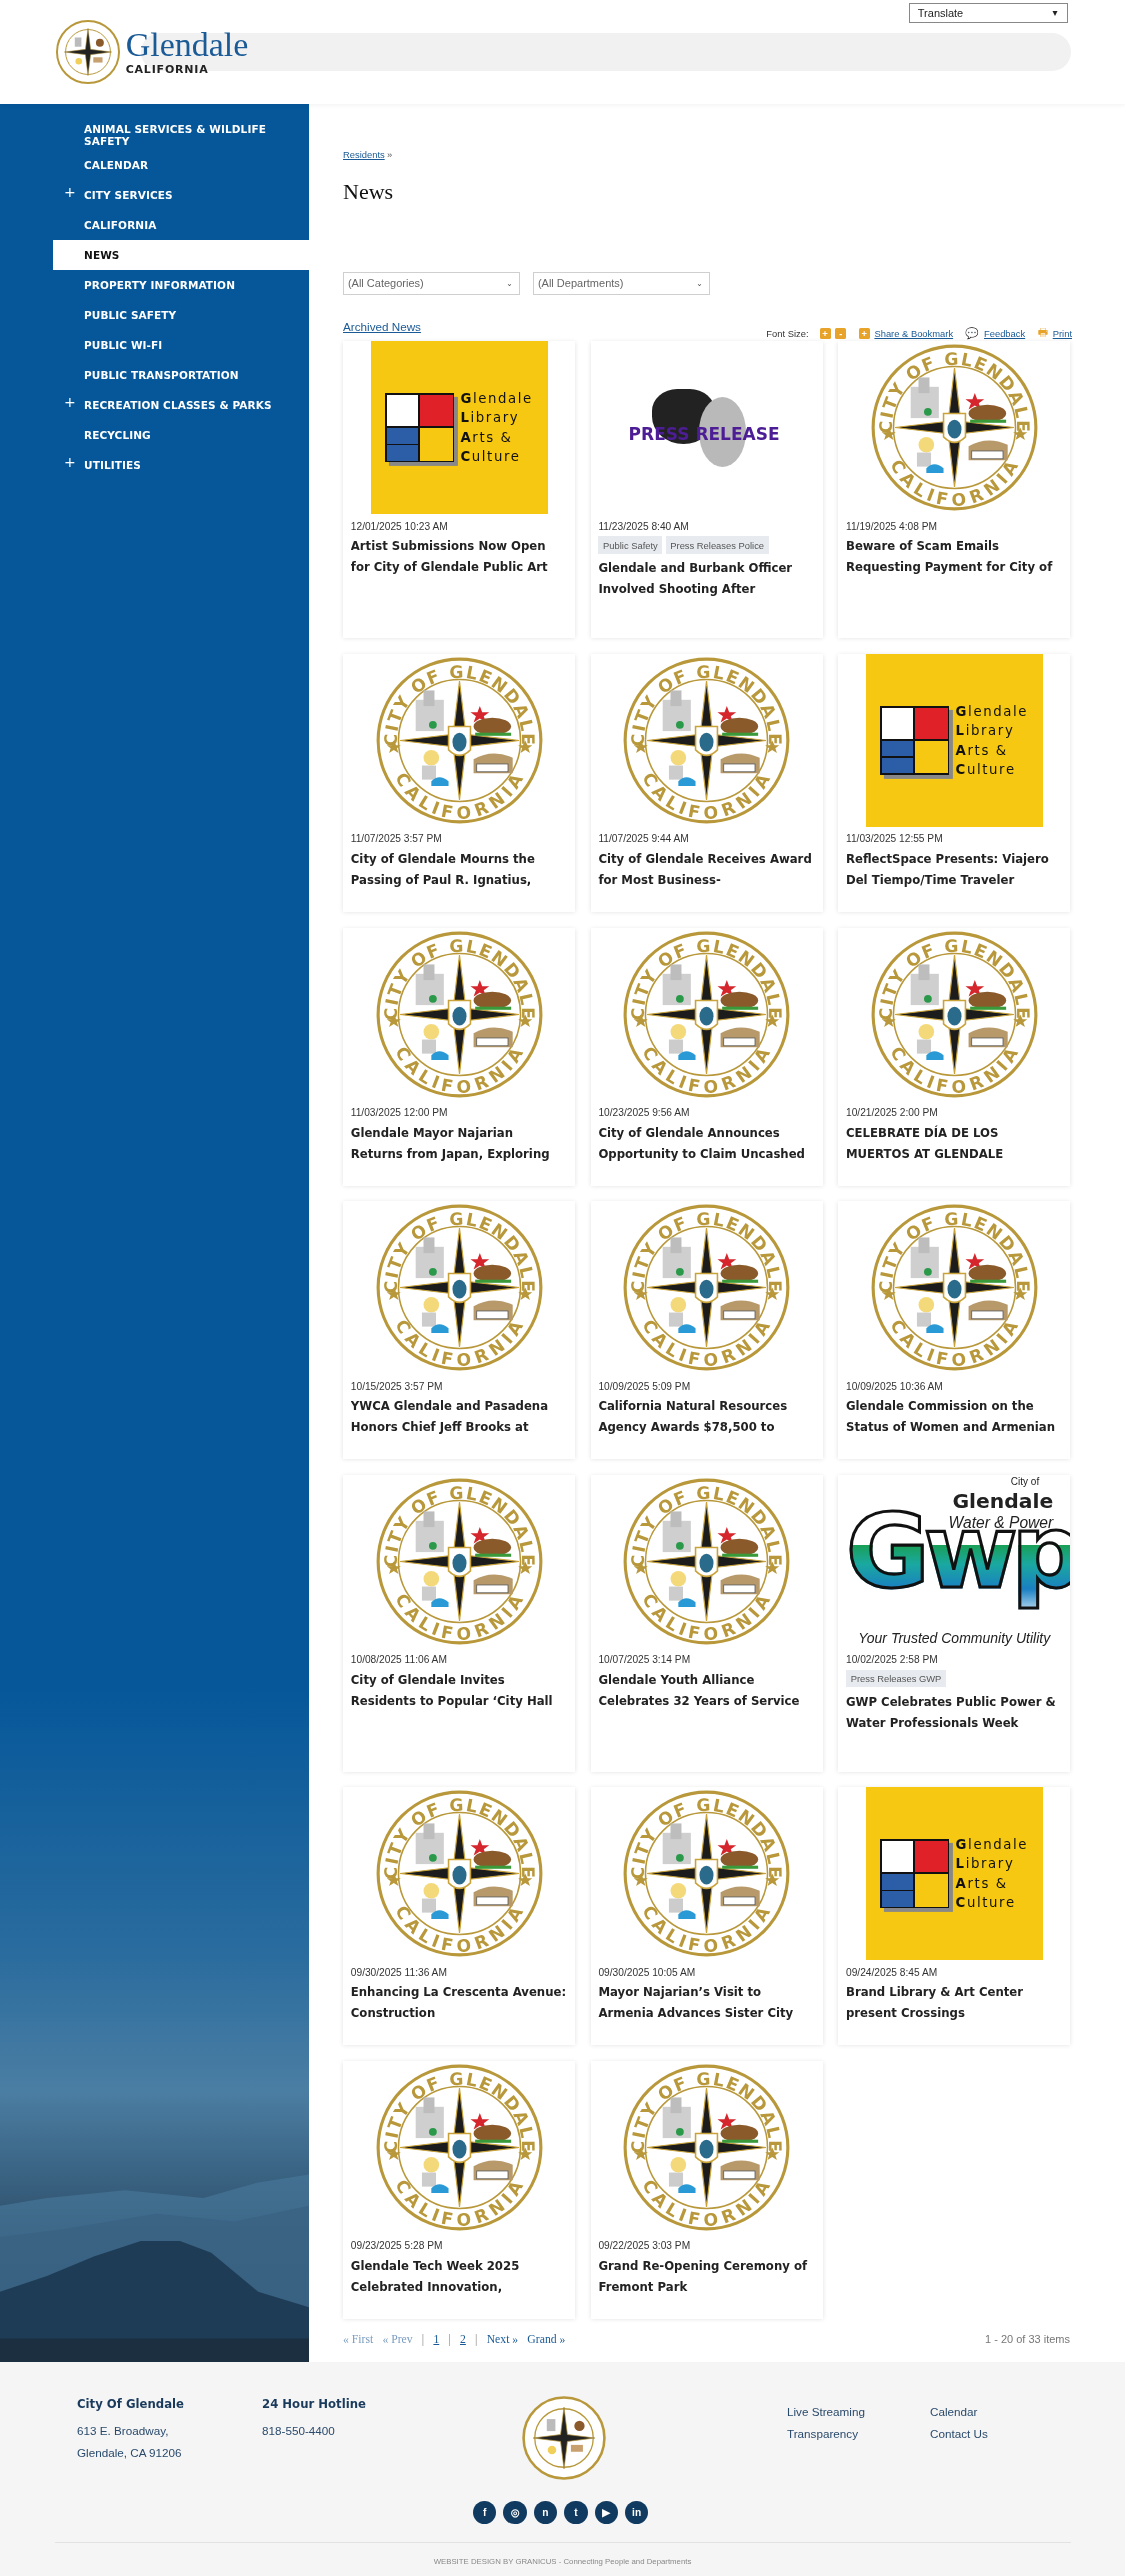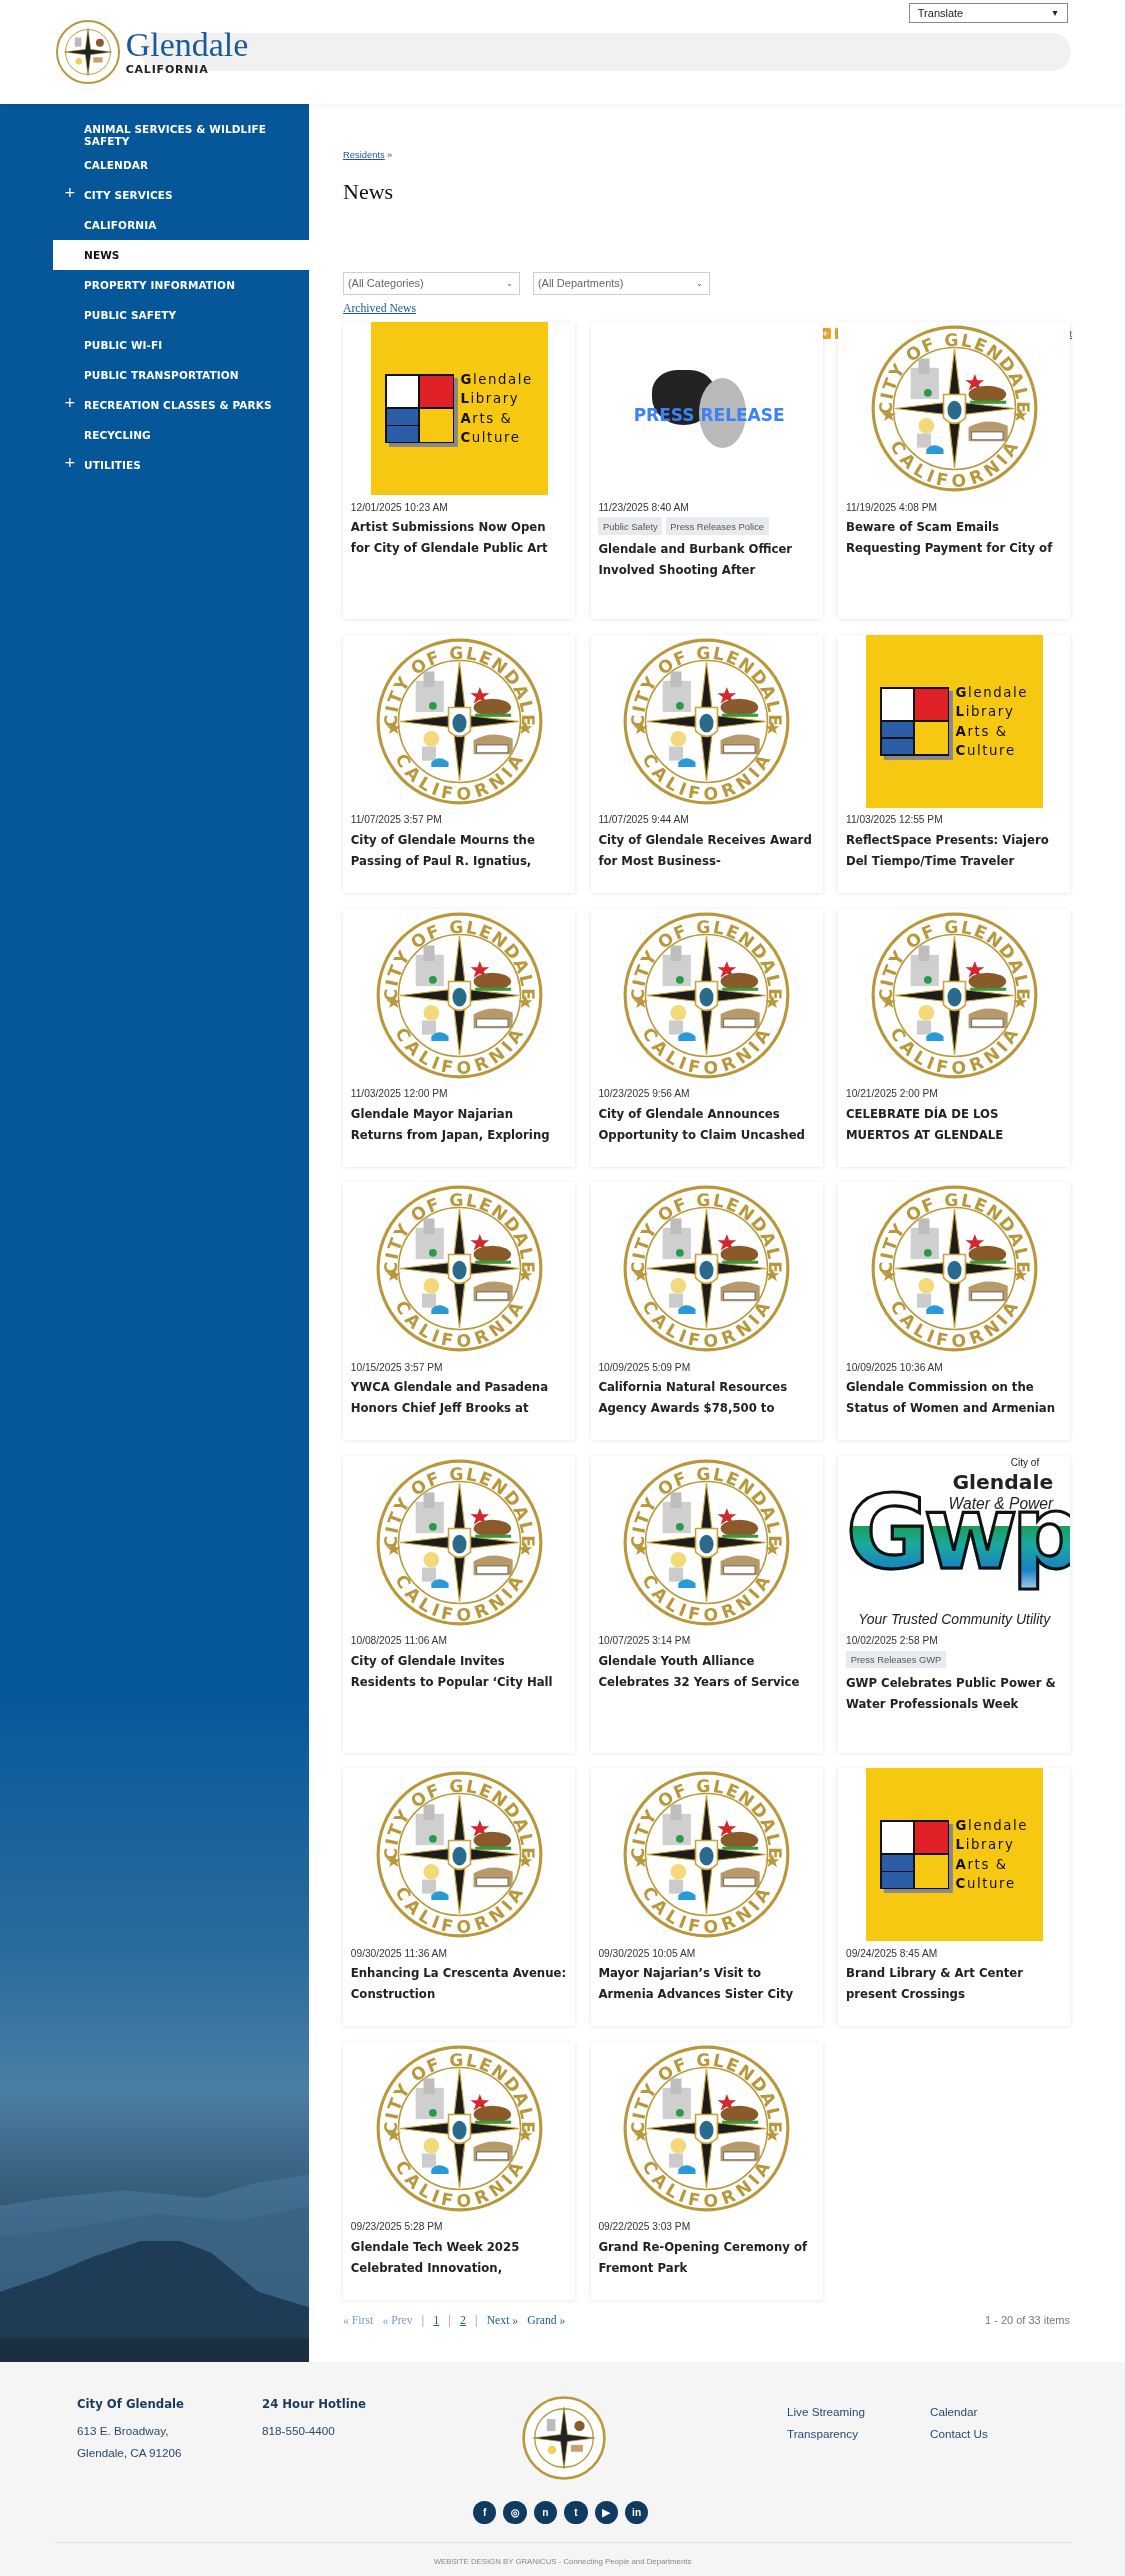--- a/index.html
+++ b/index.html
@@ -36,21 +36,21 @@
   .breadcrumb .sep { color: #555; margin-left: 2.3px; }
   .page-title { font-family: "Liberation Serif", serif; font-size: 22px; font-weight: normal; color: #111; margin-top: 19px; }
   .tools { position: absolute; right: 53px; top: 220px; display: flex; align-items: center; font-size: 9.4px; gap: 4.7px; }
   .tools .tool-label { color: #333; margin-right: 6.3px; }
   .tool-sq { width: 11px; height: 11px; background: #e8a32a; color: #fff; font-weight: bold; font-size: 9.4px; display: inline-flex; align-items: center; justify-content: center; border-radius: 1.6px; }
   .tools a { color: #1a5a96; text-decoration: underline; margin-right: 7.8px; }
   .tool-icon { color: #e8a32a; font-size: 11px; }
   .filters { display: flex; gap: 13px; margin-top: 67px; }
   .select { width: 177px; height: 22.7px; border: 0.8px solid #cfcfcf; font-size: 11px; color: #666; display: flex; align-items: center; justify-content: space-between; padding: 0 6.3px 0 3.9px; background: #fff; }
   .select .chev { font-size: 7.8px; color: #555; }
-  .archived { display: inline-block; margin-top: 7px; font-family: Liberation Serif, serif; font-size: 11.7px; color: #1a5a96; text-decoration: underline; }
+  .archived { display: inline-block; margin-top: 25px; font-family: Liberation Sans, sans-serif; font-size: 11.7px; color: #1a5a96; text-decoration: underline; }
 
   .grid { display: grid; grid-template-columns: 232px 232px 232px; column-gap: 15.6px; row-gap: 15.6px; margin-top: 7.8px; width: 727px; }
   .card { background: #fff; box-shadow: 0 0.8px 4.7px rgba(0,0,0,0.12); height: 258px; position: relative; cursor: pointer; }
   .card.tall { height: 297px; }
   .card-img { height: 173px; display: flex; align-items: center; justify-content: center; overflow: hidden; }
   .card-body { padding: 6.3px 7.8px 0 7.8px; }
   .card-date { font-size: 10.2px; color: #333; }
   .tags { display: flex; gap: 3.1px; margin-top: 4.7px; }
   .tag { background: #e7ebef; color: #555; font-size: 9.4px; padding: 3.1px 4.7px; }
   .card-title { font-family: "DejaVu Sans", sans-serif; font-weight: bold; font-size: 11.7px; line-height: 21px; color: #222; margin-top: 4.7px; height: 42px; overflow: hidden; }
@@ -60,21 +60,21 @@
   .lib-inner { display: flex; align-items: center; }
   .lib-blocks { width: 69px; height: 69px; border: 2.3px solid #111; display: grid; grid-template-columns: 31px 33px; grid-template-rows: 31px 15.6px 15.6px; gap: 1.6px; background: #111; box-shadow: 3.9px 3.9px 0 #888; }
   .b-w { background: #fff; } .b-r { background: #e02127; } .b-bl { background: #2c5ea8; } .b-y { background: #f7c812; grid-row: span 2; }
   .lib-words { margin-left: 6.3px; font-family: "DejaVu Sans", sans-serif; font-size: 13.3px; letter-spacing: 1.6px; line-height: 19.5px; color: #111; }
   .lib-words b { font-weight: bold; }
 
   
   .press { position: relative; width: 156px; height: 78px; }
   .press .patch { position: absolute; left: 23.4px; top: 0; width: 63px; height: 55px; background: #222; border-radius: 40% 40% 50% 50%; }
   .press .badge { position: absolute; left: 70px; top: 7.8px; width: 47px; height: 70px; background: #b9b9b9; border-radius: 50%; }
-  .press .txt { position: absolute; left: 0; top: 35px; width: 156px; text-align: right; font-family: "DejaVu Sans", sans-serif; font-weight: bold; font-size: 17px; color: #3b82f6; }
+  .press .txt { position: absolute; left: 0; top: 35px; width: 156px; text-align: left; font-family: "DejaVu Sans", sans-serif; font-weight: bold; font-size: 17px; color: #4c1d95; }
 
   
   .gwp { width: 232px; height: 173px; position: relative; background: #fff; }
   .gwp .city { position: absolute; right: 31px; top: 1.6px; font-size: 10px; }
   .gwp .gl { position: absolute; right: 17px; top: 14px; font-family: "DejaVu Sans", sans-serif; font-weight: bold; font-size: 20.3px; }
   .gwp .wp { position: absolute; right: 17px; top: 39px; font-style: italic; font-size: 15.6px; }
   .gwp .big { position: absolute; left: 7.8px; top: 14px; font-family: "DejaVu Sans", sans-serif; font-weight: bold; font-size: 102px; line-height: 125px; color: transparent; -webkit-text-stroke: 3.1px #111; background: linear-gradient(to bottom, #fff 45%, #1a9f58 45%, #1aa9a0 60%, #1a7fc2 80%, #cfe8f7 100%); -webkit-background-clip: text; background-clip: text; letter-spacing: -6.3px; }
   .gwp .tag-line { position: absolute; left: 0; bottom: 1.6px; width: 100%; text-align: center; font-style: italic; font-size: 14px; }
 
   .pager { display: flex; justify-content: space-between; margin-top: 14px; width: 727px; font-size: 11.7px; font-family: "Liberation Serif", serif; }

